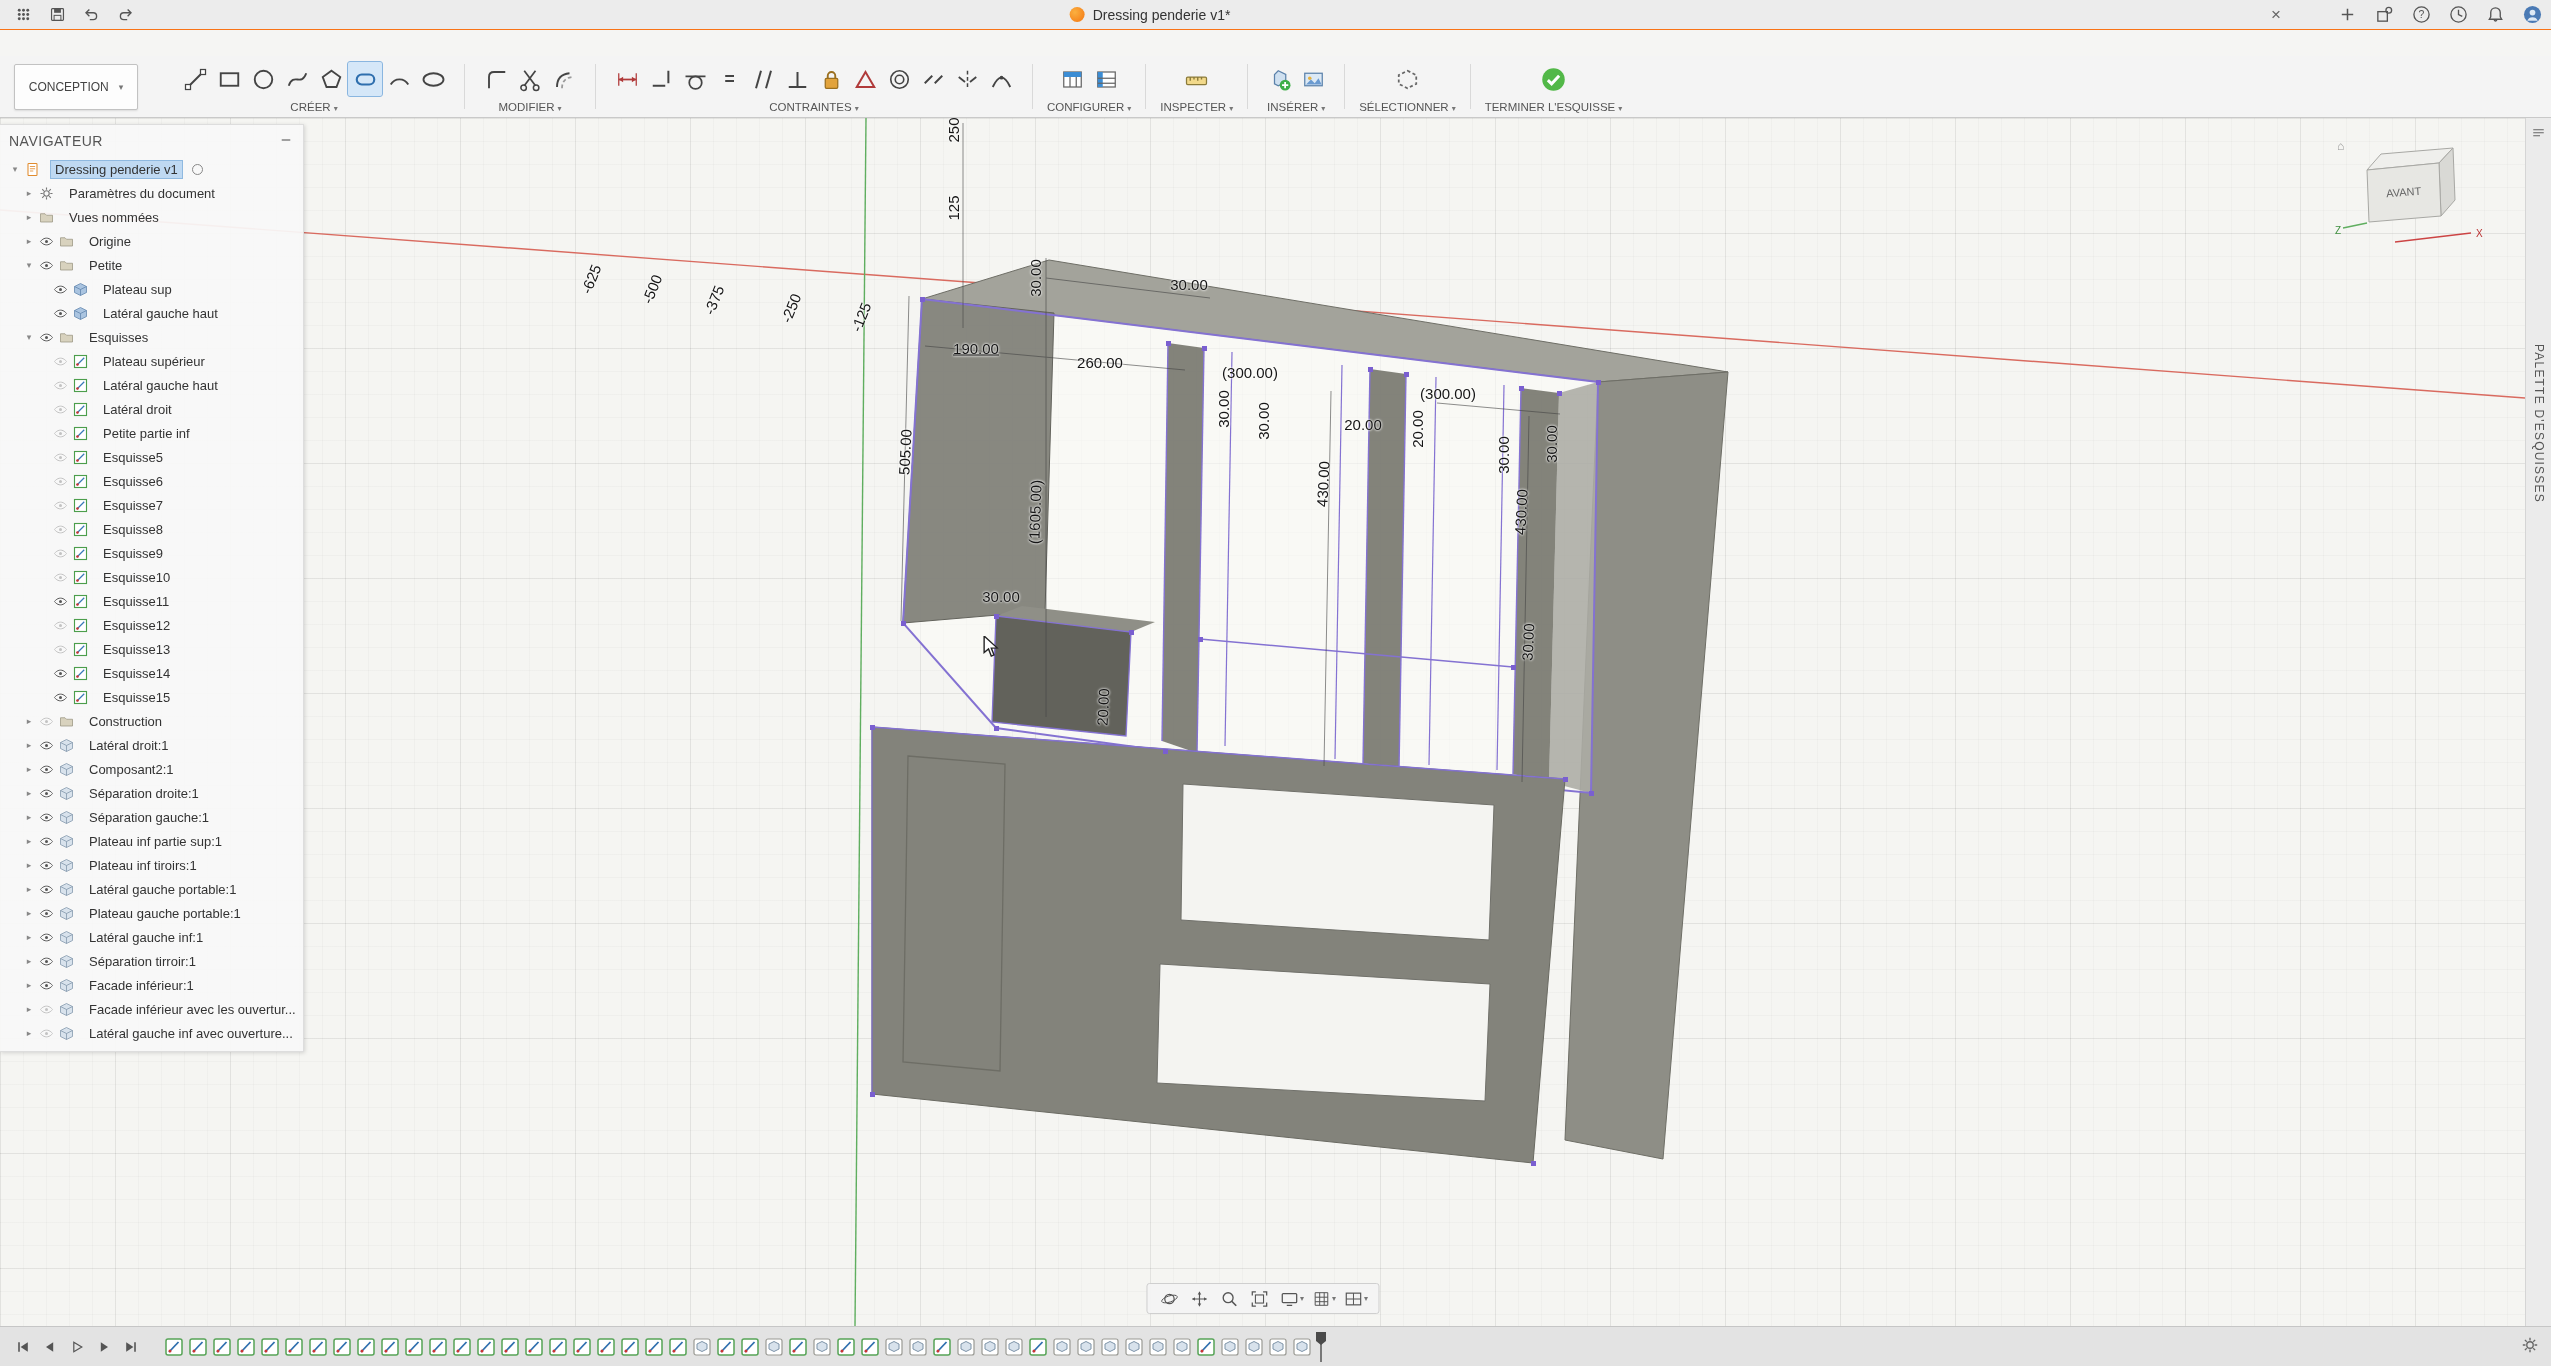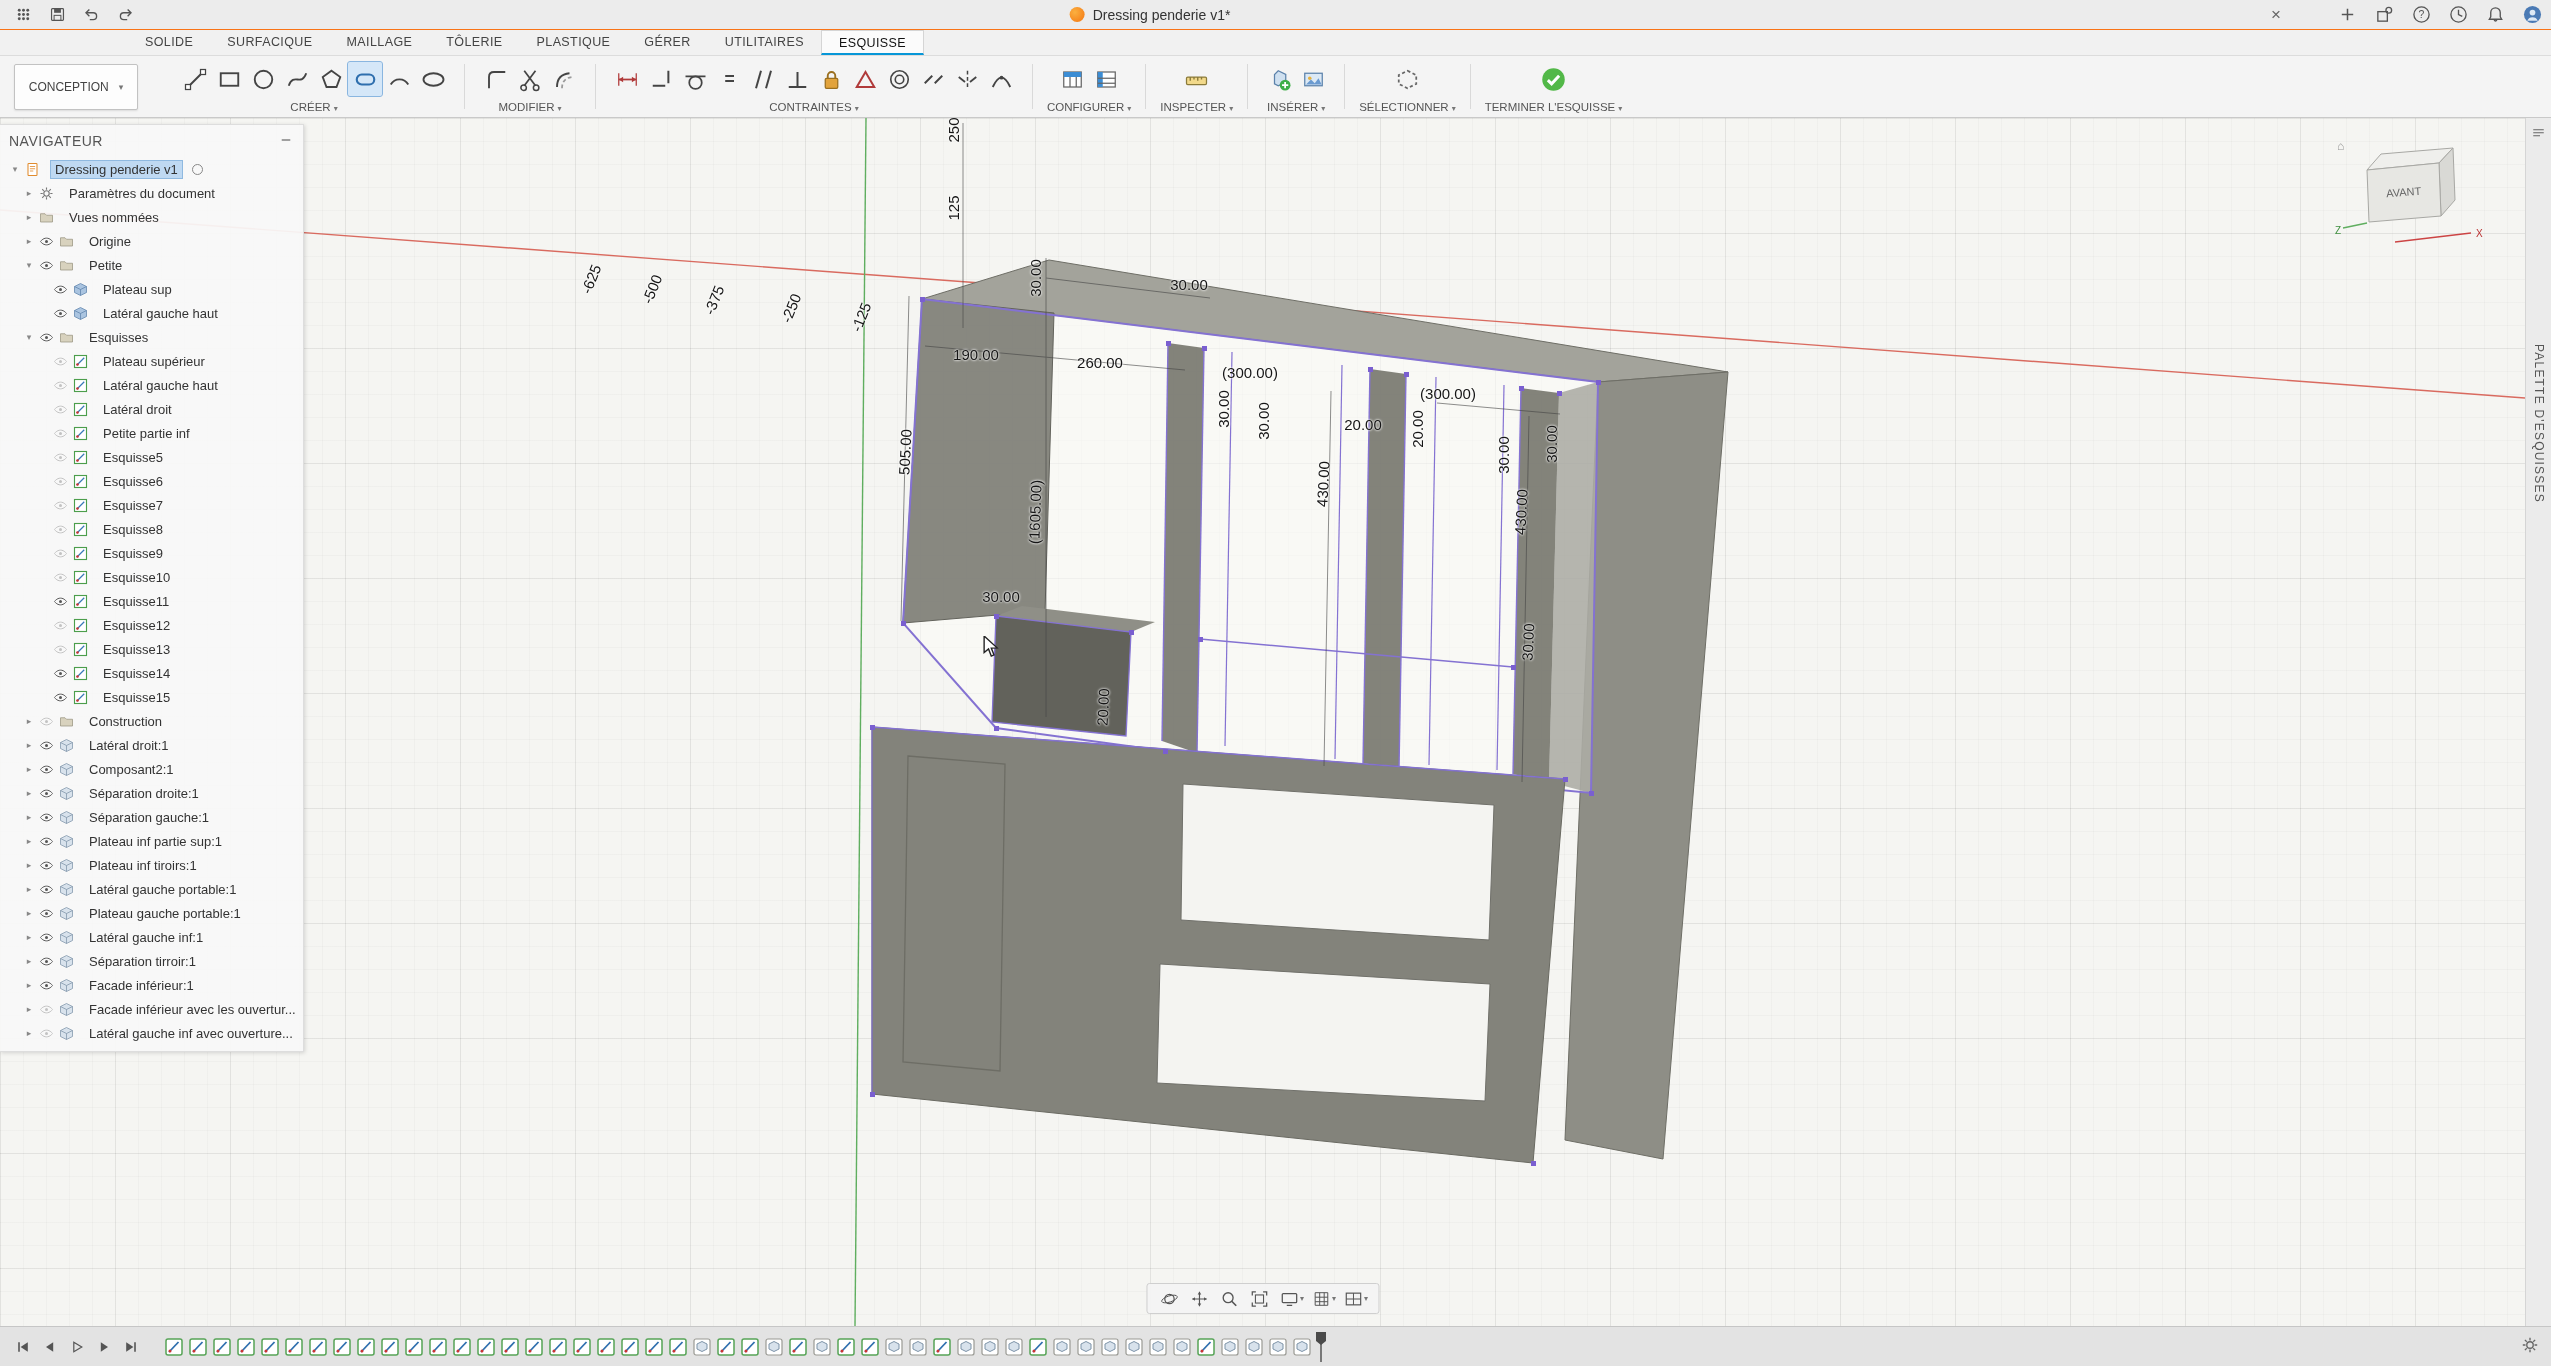--- a/index.html
+++ b/index.html
@@ -174,30 +174,20 @@
         <span class="tb-icon">
           <svg viewBox="0 0 20 20">
             <circle cx="10" cy="10" r="9" fill="#4a7ab5"></circle>
             <circle cx="10" cy="8" r="3" fill="#dce8f5"></circle>
             <path d="M4.5 16.5a6 6 0 0 1 11 0z" fill="#dce8f5"></path>
           </svg>
         </span>
       </div>
   </div>
 
-  <div id="tabbar">
-      <div class="tab">SOLIDE</div>
-      <div class="tab">SURFACIQUE</div>
-      <div class="tab">MAILLAGE</div>
-      <div class="tab">TÔLERIE</div>
-      <div class="tab">PLASTIQUE</div>
-      <div class="tab">GÉRER</div>
-      <div class="tab">UTILITAIRES</div>
-      <div class="tab active">ESQUISSE</div>
-    </div>
 
   <div id="toolbar">
     <div class="ws-btn">
       <span>CONCEPTION</span>
       <span class="caret">▾</span>
     </div>
     <div id="tool-groups">
         <div class="tgroup">
           <div class="tg-icons">
             <div class="ticon">
@@ -500,21 +490,21 @@
     </svg>
 
     <div id="dims">
         <div class="dim" style="left: 953px; top: 12px; transform: translate(-50%, -50%) rotate(-90deg);">250</div>
         <div class="dim" style="left: 953px; top: 90px; transform: translate(-50%, -50%) rotate(-90deg);">125</div>
         <div class="dim" style="left: 591px; top: 161px; transform: translate(-50%, -50%) rotate(-68deg);">-625</div>
         <div class="dim" style="left: 652px; top: 171px; transform: translate(-50%, -50%) rotate(-68deg);">-500</div>
         <div class="dim" style="left: 714px; top: 182px; transform: translate(-50%, -50%) rotate(-68deg);">-375</div>
         <div class="dim" style="left: 791px; top: 190px; transform: translate(-50%, -50%) rotate(-68deg);">-250</div>
         <div class="dim" style="left: 861px; top: 199px; transform: translate(-50%, -50%) rotate(-68deg);">-125</div>
-        <div class="dim" style="left: 976px; top: 236px; transform: translate(-50%, -50%) rotate(0deg);">190.00</div>
+        <div class="dim" style="left: 976px; top: 230px; transform: translate(-50%, -50%) rotate(0deg); text-decoration: underline;">190.00</div>
         <div class="dim" style="left: 1100px; top: 244px; transform: translate(-50%, -50%) rotate(0deg);">260.00</div>
         <div class="dim" style="left: 1035px; top: 160px; transform: translate(-50%, -50%) rotate(-90deg);">30.00</div>
         <div class="dim" style="left: 1189px; top: 166px; transform: translate(-50%, -50%) rotate(0deg);">30.00</div>
         <div class="dim" style="left: 1250px; top: 254px; transform: translate(-50%, -50%) rotate(0deg);">(300.00)</div>
         <div class="dim" style="left: 1448px; top: 275px; transform: translate(-50%, -50%) rotate(0deg);">(300.00)</div>
         <div class="dim" style="left: 1223px; top: 291px; transform: translate(-50%, -50%) rotate(-90deg);">30.00</div>
         <div class="dim" style="left: 1263px; top: 303px; transform: translate(-50%, -50%) rotate(-90deg);">30.00</div>
         <div class="dim" style="left: 1363px; top: 306px; transform: translate(-50%, -50%) rotate(0deg);">20.00</div>
         <div class="dim" style="left: 1417px; top: 311px; transform: translate(-50%, -50%) rotate(-90deg);">20.00</div>
         <div class="dim" style="left: 1503px; top: 337px; transform: translate(-50%, -50%) rotate(-90deg);">30.00</div>

